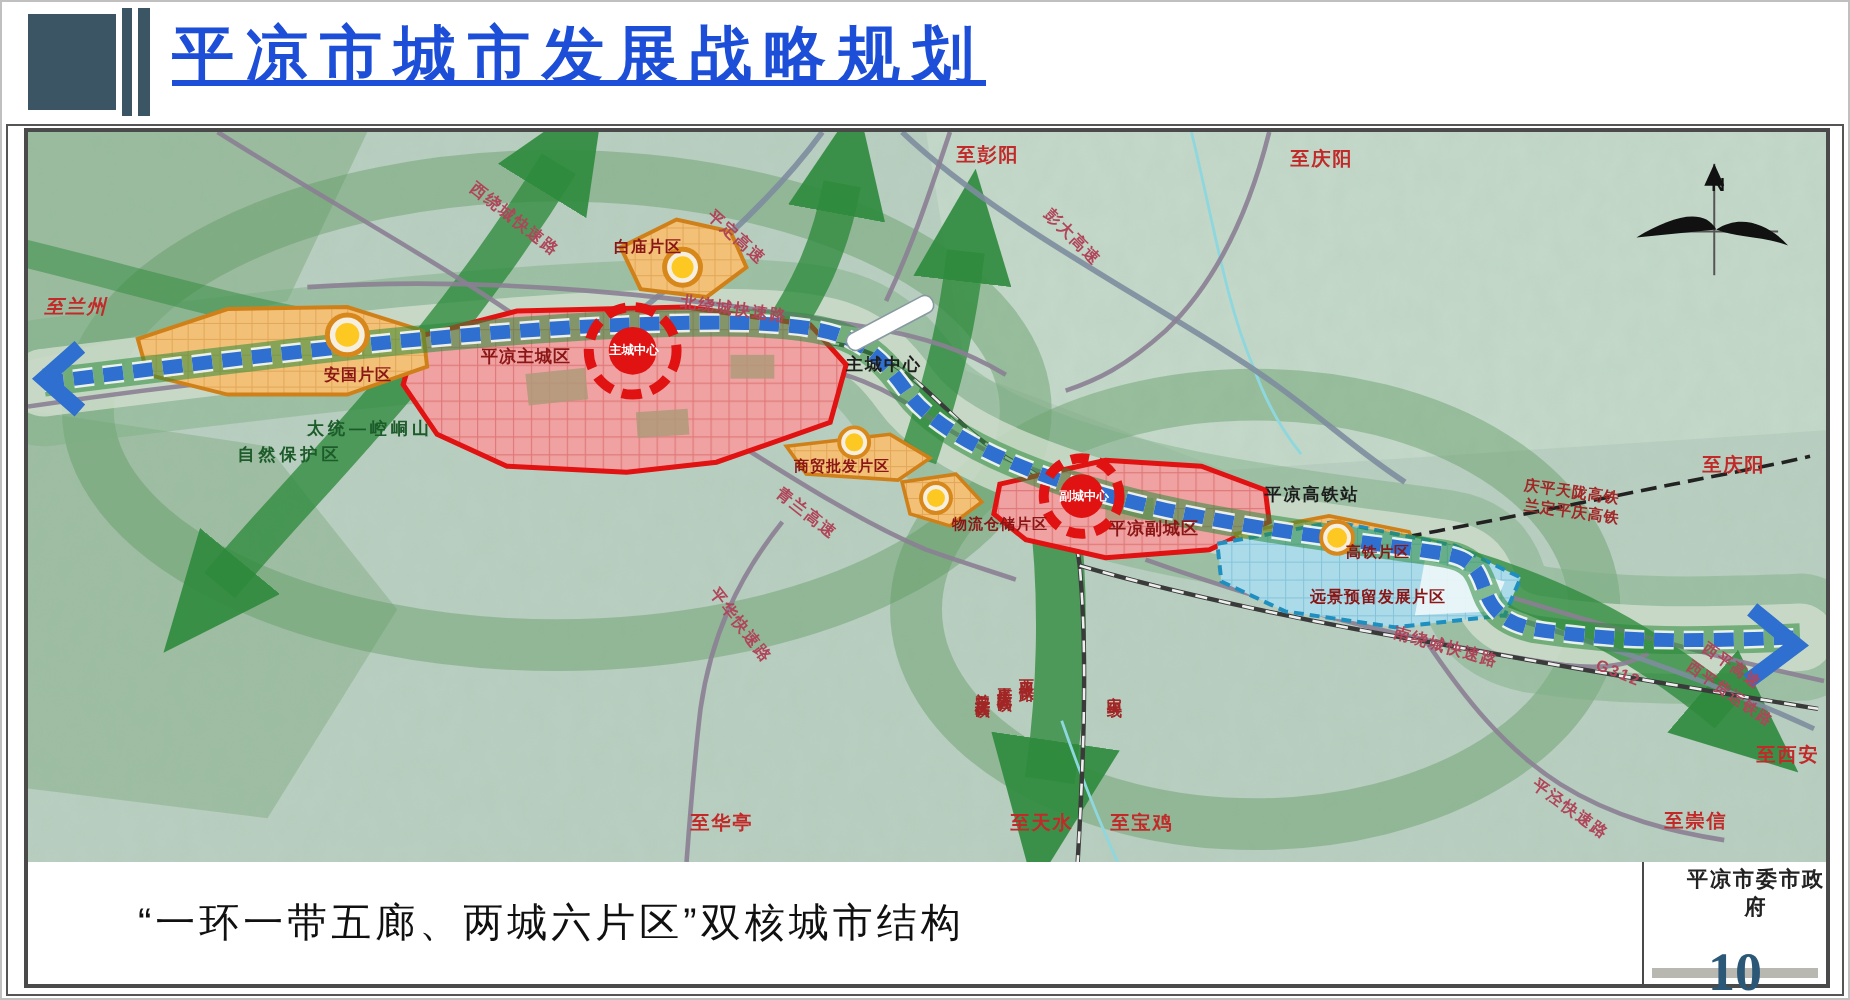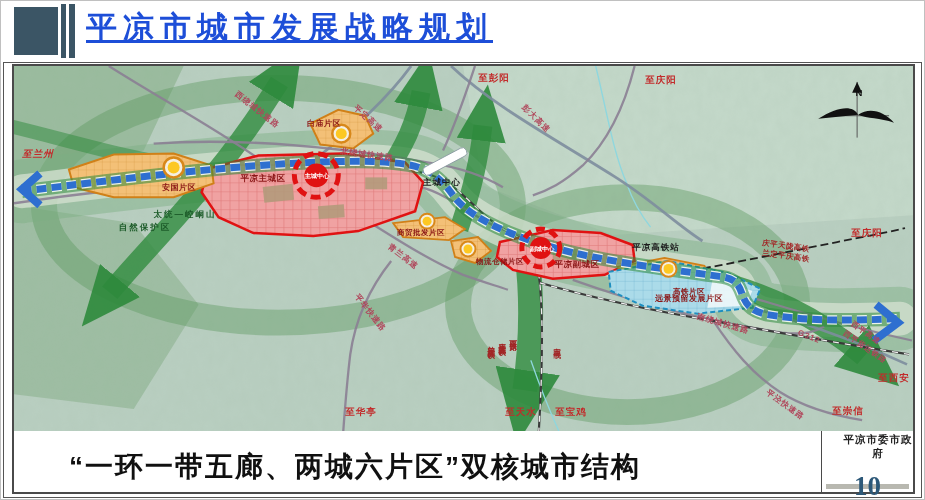--- a/index.html
+++ b/index.html
@@ -31,21 +31,21 @@
   .zone{color:#8b1616;font-weight:bold;font-size:8.5px;letter-spacing:.5px;}
   .core{color:#fff;font-weight:bold;font-size:6.2px;}
   .blacklbl{color:#1d1d1d;font-weight:bold;font-size:8.5px;letter-spacing:1px;}
   .greenlbl{color:#1d5c2a;font-weight:bold;font-size:8.5px;letter-spacing:2px;}
   .railv{writing-mode:vertical-rl;color:#a22626;font-weight:bold;font-size:7.5px;letter-spacing:1px;}
   .raild{color:#a22626;font-weight:bold;font-size:7.5px;letter-spacing:.5px;}
   .compass{color:#111;font-weight:bold;font-size:9.5px;}
   
   .bottom-bar{position:absolute;left:11px;top:430px;width:903px;height:63px;background:#fff;
               border:2px solid #4a4a4a;border-top:none;box-sizing:border-box;}
-  .footer-caption{position:absolute;left:55px;top:17px;font-size:28px;font-weight:bold;
+  .footer-caption{position:absolute;left:55px;top:17px;font-size:20px;font-weight:normal;
                   color:#101010;letter-spacing:2px;white-space:nowrap;}
   .gov-box{position:absolute;top:0;bottom:0;left:807px;right:0;border-left:1.5px solid #4a4a4a;}
   .gov-title{position:absolute;left:0;right:0;top:2px;text-align:center;
              font-family:"Liberation Serif",serif;font-size:10.5px;font-weight:bold;color:#222;
              letter-spacing:1px;margin-left:21px;}
   .page-num-box{position:absolute;left:4px;right:4px;top:15px;bottom:3px;background:#b8b8b0;
                 display:flex;align-items:center;justify-content:center;margin-top:38px;}
   .page-num{font-family:"Liberation Serif",serif;font-size:27px;font-weight:bold;color:#2c5878;}
 </style>
 </head>
@@ -235,21 +235,21 @@
         <div class="map-label railv" style="left: 477px; top: 277px;">兰定平庆高铁</div>
         <div class="map-label railv" style="left: 488px; top: 274px;">庆平天陇高铁</div>
         <div class="map-label railv" style="left: 499px; top: 270px;">西平铁路</div>
         <div class="map-label railv" style="left: 543px; top: 278px;">宝中二线</div>
         <div class="map-label zone" style="left: 249px; top: 112px;">平凉主城区</div>
         <div class="map-label zone" style="left: 563px; top: 198px;">平凉副城区</div>
         <div class="map-label zone" style="left: 310px; top: 58px; font-size: 8px;">白庙片区</div>
         <div class="map-label zone" style="left: 165px; top: 122px; font-size: 8px;">安国片区</div>
         <div class="map-label zone" style="left: 407px; top: 167px; font-size: 7.5px;">商贸批发片区</div>
         <div class="map-label zone" style="left: 465px; top: 196px; font-size: 7.5px; margin-left: 21px;">物流仓储片区</div>
-        <div class="map-label zone" style="left: 675px; top: 210px; font-size: 7.5px; margin-top: 16px;">高铁片区</div>
+        <div class="map-label zone" style="left: 675px; top: 210px; font-size: 7.5px;">高铁片区</div>
         <div class="map-label zone" style="left: 675px; top: 233px; font-size: 8px;">远景预留发展片区</div>
         <div class="map-label core" style="left: 303px; top: 110px;">主城中心</div>
         <div class="map-label core" style="left: 528px; top: 183px;">副城中心</div>
         <div class="map-label blacklbl" style="left: 642px; top: 181px;">平凉高铁站</div>
         <div class="map-label blacklbl" style="left: 428px; top: 116px;">主城中心</div>
         <div class="map-label greenlbl" style="left: 131px; top: 148px; margin-left: 40px;">太统—崆峒山</div>
         <div class="map-label greenlbl" style="left: 131px; top: 161px;">自然保护区</div>
         <div class="map-label compass" style="left: 845px; top: 27px;">N</div>
       </div>
   </div>

